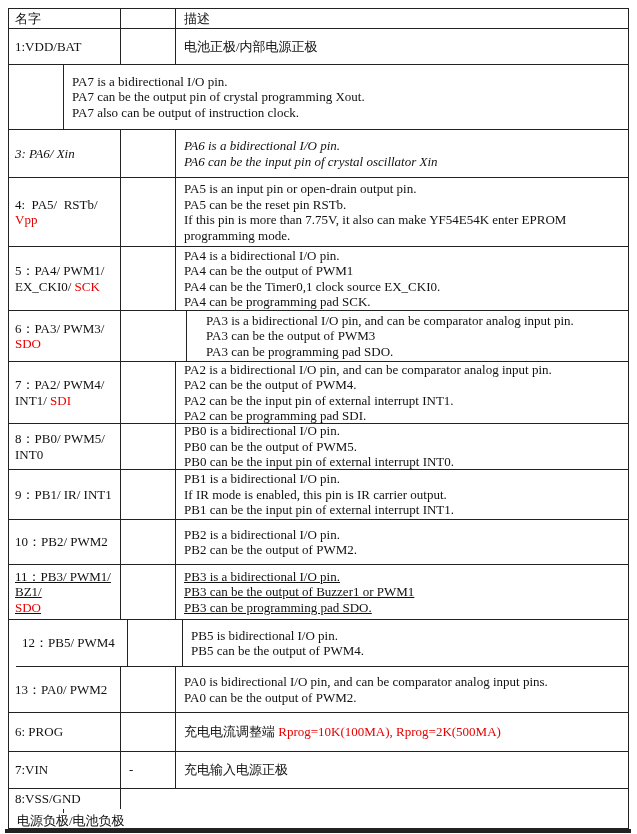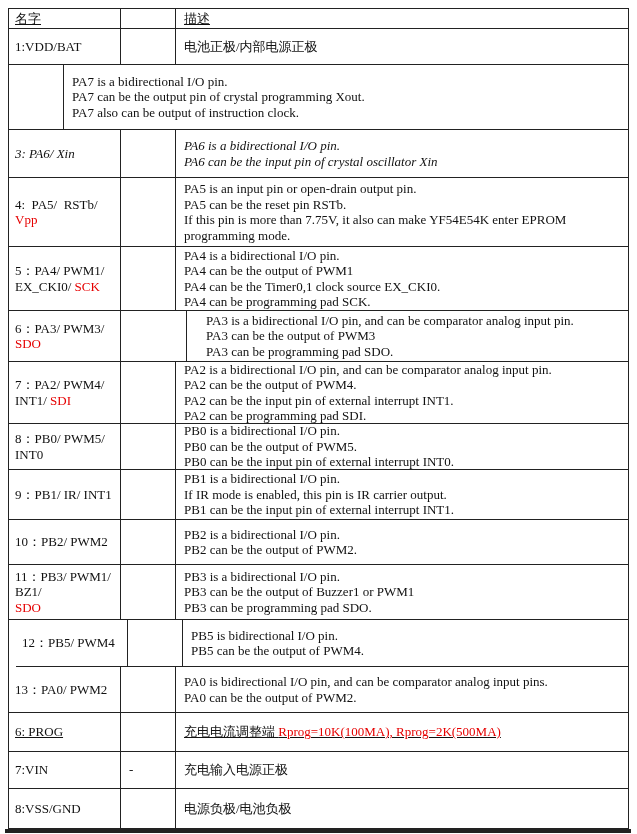--- a/index.html
+++ b/index.html
@@ -43,21 +43,21 @@
     width:55px;
     border-right:1px solid var(--border);
     padding:2px 4px 2px 8px;
   }
   .desc-cell{
     flex:1;
     padding:2px 4px 2px 8px;
   }
   .line{ white-space:pre; }
   .red{ color:var(--red); }
-  .header-row{ height:20px;text-decoration:underline; }
+  .header-row{ height:20px; }
   .header-row .cell{ justify-content:center; }
   .bottom-rule{
     position:absolute;
     left:5px; top:829px;
     width:626px; height:4px;
     background:var(--border);
   }
 </style>
 </head>
 <body>
@@ -199,21 +199,21 @@
           <div class="line"><span>10：PB2/ PWM2</span></div>
         </div>
         <div class="cell mid-cell">
           <div class="line"></div>
         </div>
         <div class="cell desc-cell">
           <div class="line"><span>PB2 is a bidirectional I/O pin.</span></div>
           <div class="line"><span>PB2 can be the output of PWM2.</span></div>
         </div>
       </div>
-      <div class="row" style="height: 55px;">
+      <div class="row" style="height: 55px; text-decoration: underline;">
         <div class="cell name-cell">
           <div class="line"><span>11：PB3/ PWM1/</span></div>
           <div class="line"><span>BZ1/</span></div>
           <div class="line"><span class="red">SDO</span></div>
         </div>
         <div class="cell mid-cell">
           <div class="line"></div>
         </div>
         <div class="cell desc-cell">
           <div class="line"><span>PB3 is a bidirectional I/O pin.</span></div>
@@ -238,21 +238,21 @@
           <div class="line"><span>13：PA0/ PWM2</span></div>
         </div>
         <div class="cell mid-cell">
           <div class="line"></div>
         </div>
         <div class="cell desc-cell">
           <div class="line"><span>PA0 is bidirectional I/O pin, and can be comparator analog input pins.</span></div>
           <div class="line"><span>PA0 can be the output of PWM2.</span></div>
         </div>
       </div>
-      <div class="row" style="height: 39px; text-decoration: underline;">
+      <div class="row" style="height: 39px;">
         <div class="cell name-cell">
           <div class="line"><span>6: PROG</span></div>
         </div>
         <div class="cell mid-cell">
           <div class="line"></div>
         </div>
         <div class="cell desc-cell">
           <div class="line"><span>充电电流调整端 </span><span class="red">Rprog=10K(100MA), Rprog=2K(500MA)</span></div>
         </div>
       </div>
@@ -260,21 +260,21 @@
         <div class="cell name-cell">
           <div class="line"><span>7:VIN</span></div>
         </div>
         <div class="cell mid-cell">
           <div class="line">-</div>
         </div>
         <div class="cell desc-cell">
           <div class="line"><span>充电输入电源正极</span></div>
         </div>
       </div>
-      <div class="row" style="height: 39px;">
+      <div class="row" style="height: 39px; flex-direction: column;">
         <div class="cell name-cell">
           <div class="line"><span>8:VSS/GND</span></div>
         </div>
         <div class="cell mid-cell">
           <div class="line"></div>
         </div>
         <div class="cell desc-cell">
           <div class="line"><span>电源负极/电池负极</span></div>
         </div>
       </div>

